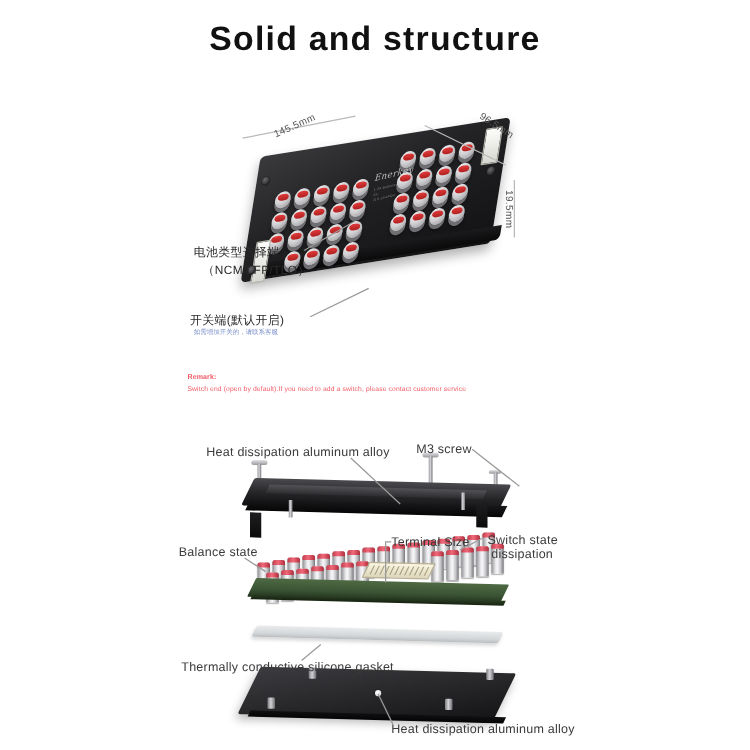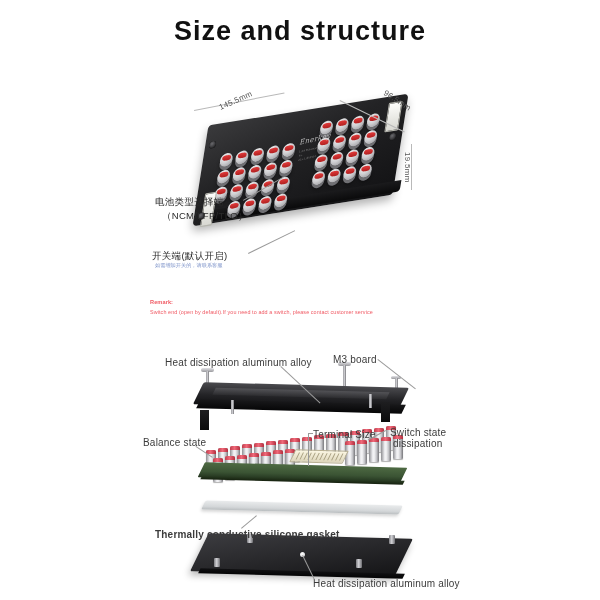--- a/index.html
+++ b/index.html
@@ -294,21 +294,21 @@
     position: absolute;
     width: 5px; height: 5px;
     border-radius: 50%;
     background: radial-gradient(circle at 40% 35%, #ffffff, #c9c9cd);
     box-shadow: 0 0 1px rgba(0,0,0,.5);
   }
 </style>
 </head>
 <body>
 
-<div class="page-title">Size and structure</div>
+<div class="page-title">Solid and structure</div>
 
 <div id="top-photo">
 
   <div class="board-3d"></div>
   <div class="board-edge"></div>
 
   <div class="cap-field">
 
     <div class="cap" style="left:18px;  top:30px;"></div>
     <div class="cap" style="left:34px;  top:30px;"></div>
@@ -454,31 +454,31 @@
   <div class="post" style="left:214px; top:218px;"></div>
   <div class="post" style="left:247px; top:194px;"></div>
   <div class="post" style="left:356px; top:219px;"></div>
   <div class="post" style="left:389px; top:195px;"></div>
   <div class="hole-dot" style="left:300px; top:212px;"></div>
 </div>
 
 <div class="lbl" style="left:165px; top:357px;">Heat dissipation aluminum alloy</div>
 <div class="leader" style="left:281px; top:366px; width:54px; transform: rotate(43deg);"></div>
 
-<div class="lbl" style="left:333px; top:354px;">M3 board</div>
+<div class="lbl" style="left:333px; top:354px;">M3 screw</div>
 <div class="leader" style="left:378px; top:359px; width:48px; transform: rotate(38deg);"></div>
 
 <div class="lbl" style="left:143px; top:437px;">Balance state</div>
 <div class="leader" style="left:196px; top:446px; width:20px; transform: rotate(33deg);"></div>
 
 <div class="lbl" style="left:313px; top:429px;">Terminal Size</div>
 <div class="leader" style="left:309px; top:433px; width:4px;"></div>
 <div class="leader" style="left:309px; top:433px; width:33px; transform: rotate(90deg);"></div>
 
 <div class="lbl" style="left:390px; top:427px;">Switch state</div>
 <div class="lbl" style="left:393px; top:438px;">dissipation</div>
 <div class="leader" style="left:386px; top:431px; width:20px; transform: rotate(152deg);"></div>
 
-<div class="lbl" style="left:155px; top:529px;font-weight:bold;">Thermally conductive silicone gasket</div>
+<div class="lbl" style="left:145px; top:529px;">Thermally conductive silicone gasket</div>
 <div class="leader" style="left:241px; top:528px; width:20px; transform: rotate(-40deg);"></div>
 
 <div class="lbl" style="left:313px; top:578px;">Heat dissipation aluminum alloy</div>
 <div class="leader" style="left:303px; top:555px; width:27px; transform: rotate(64deg);"></div>
 
 </body></html>

